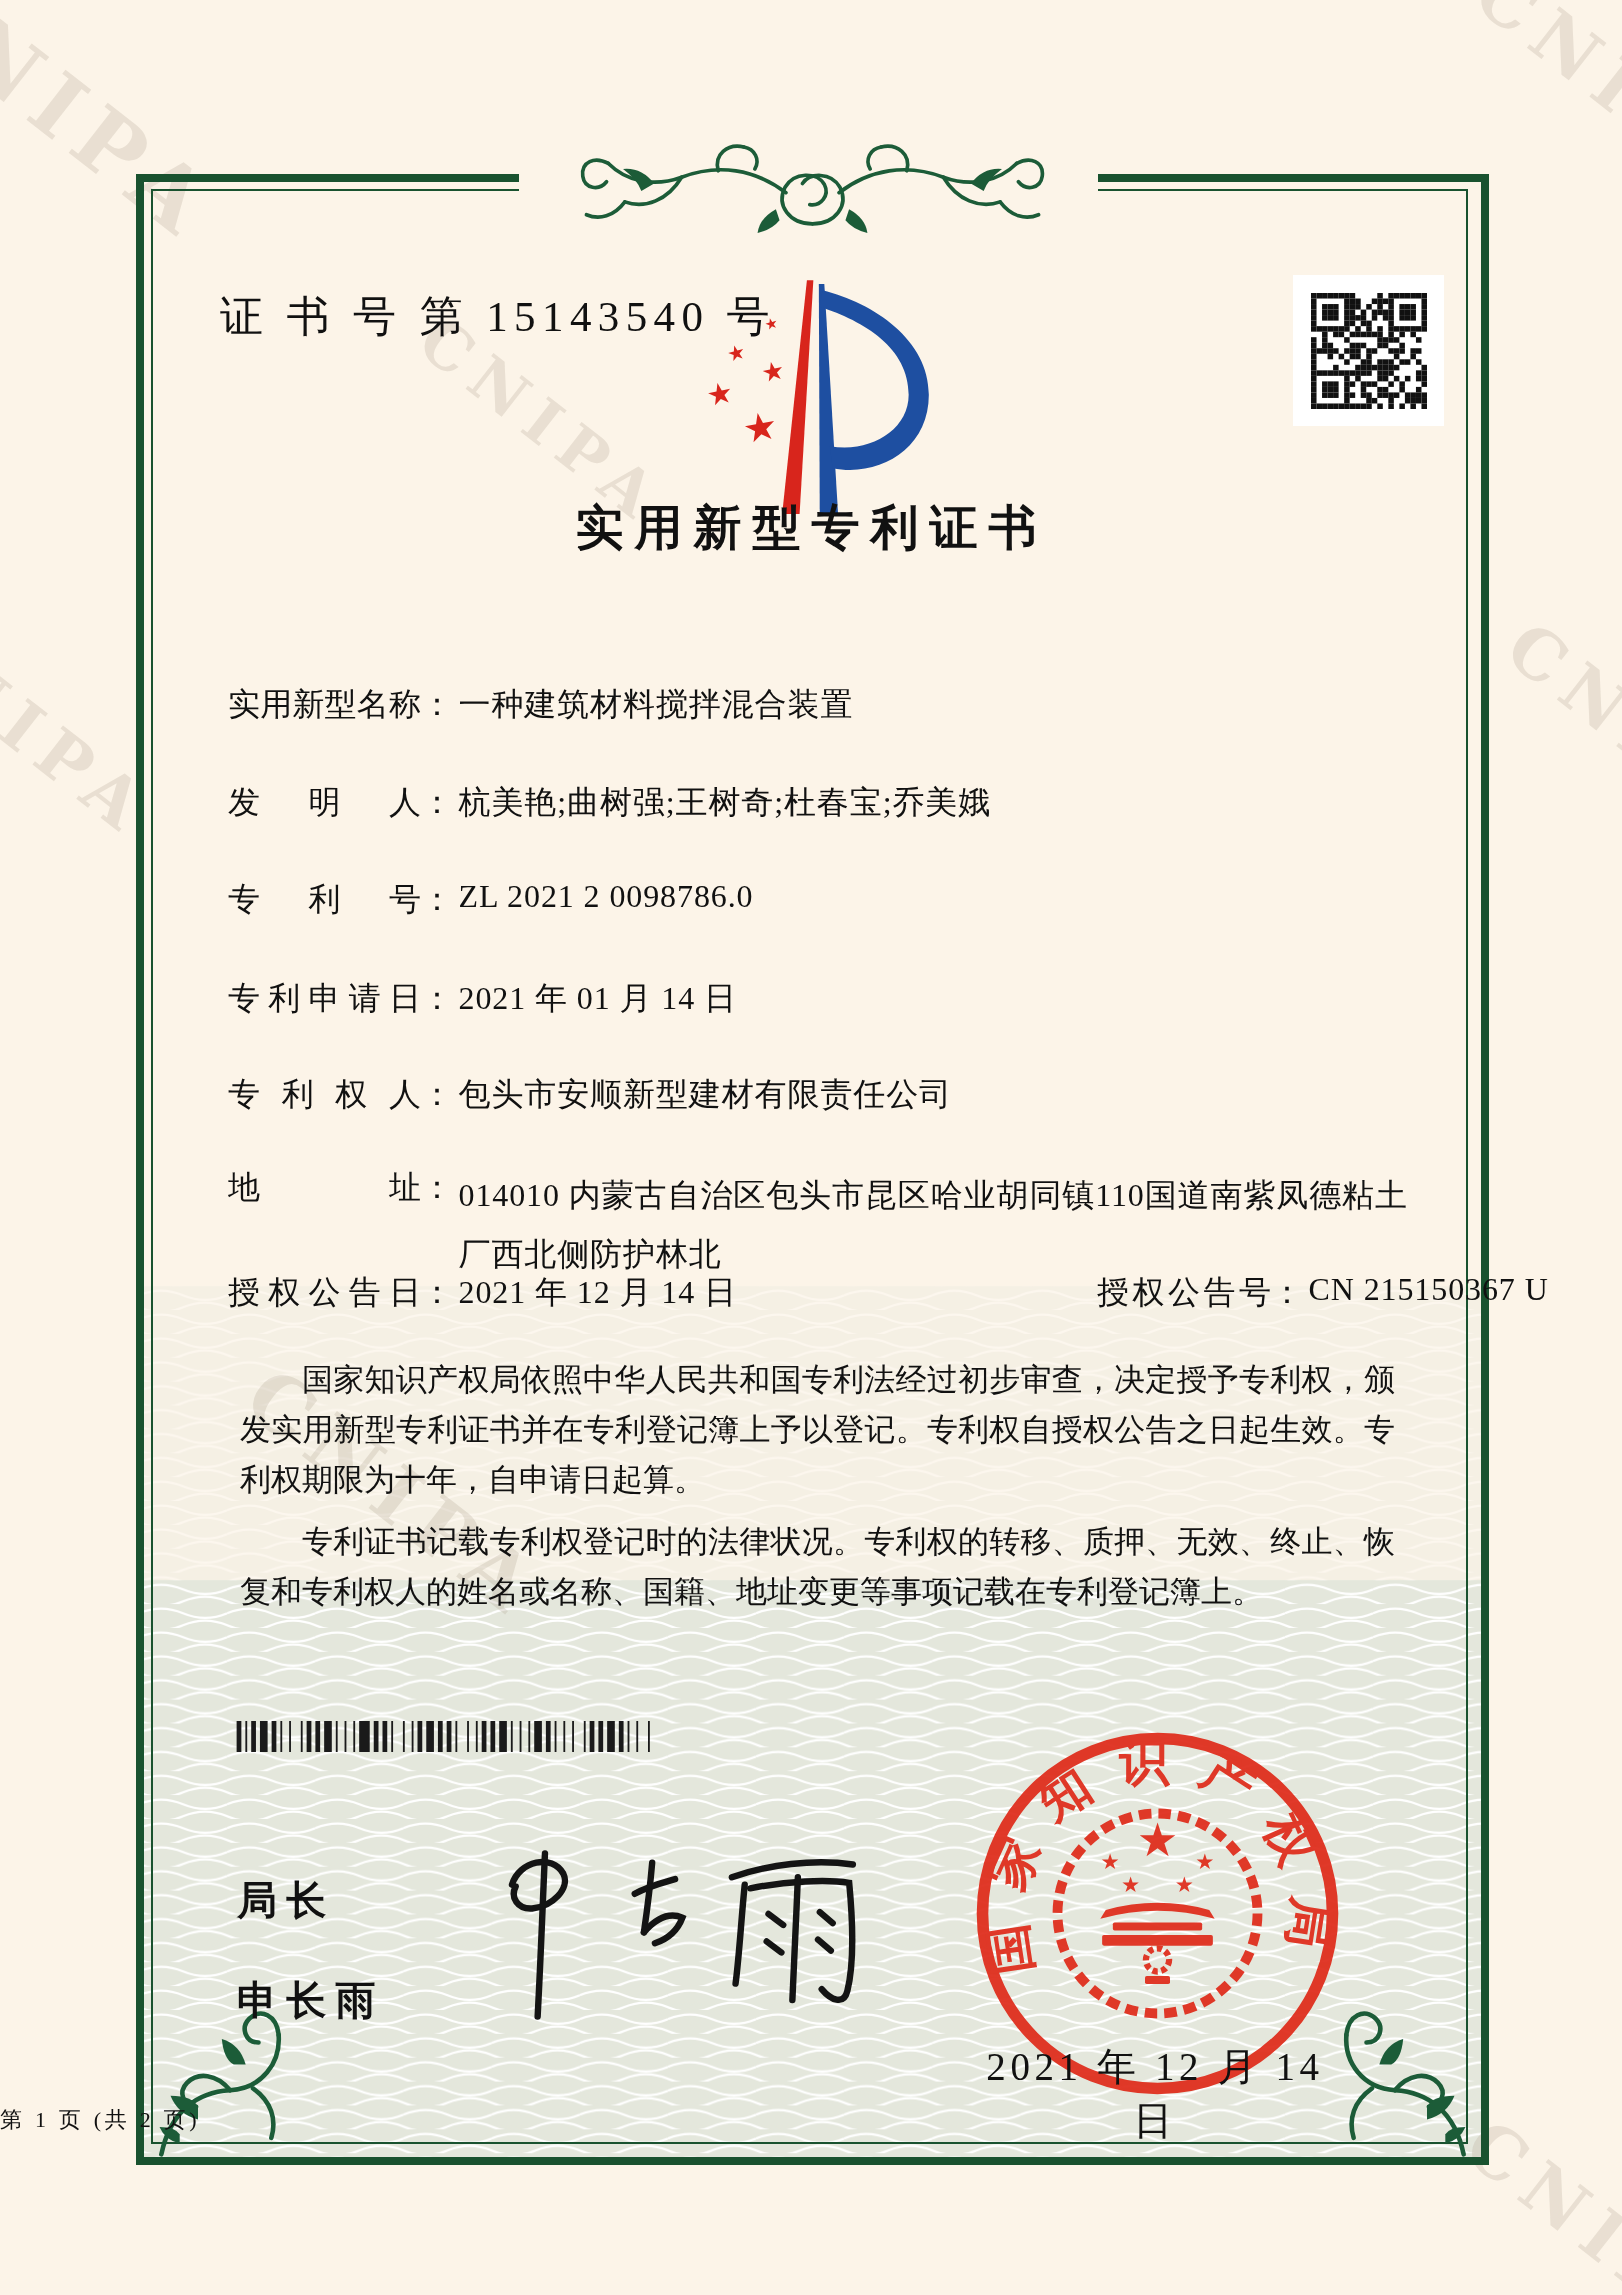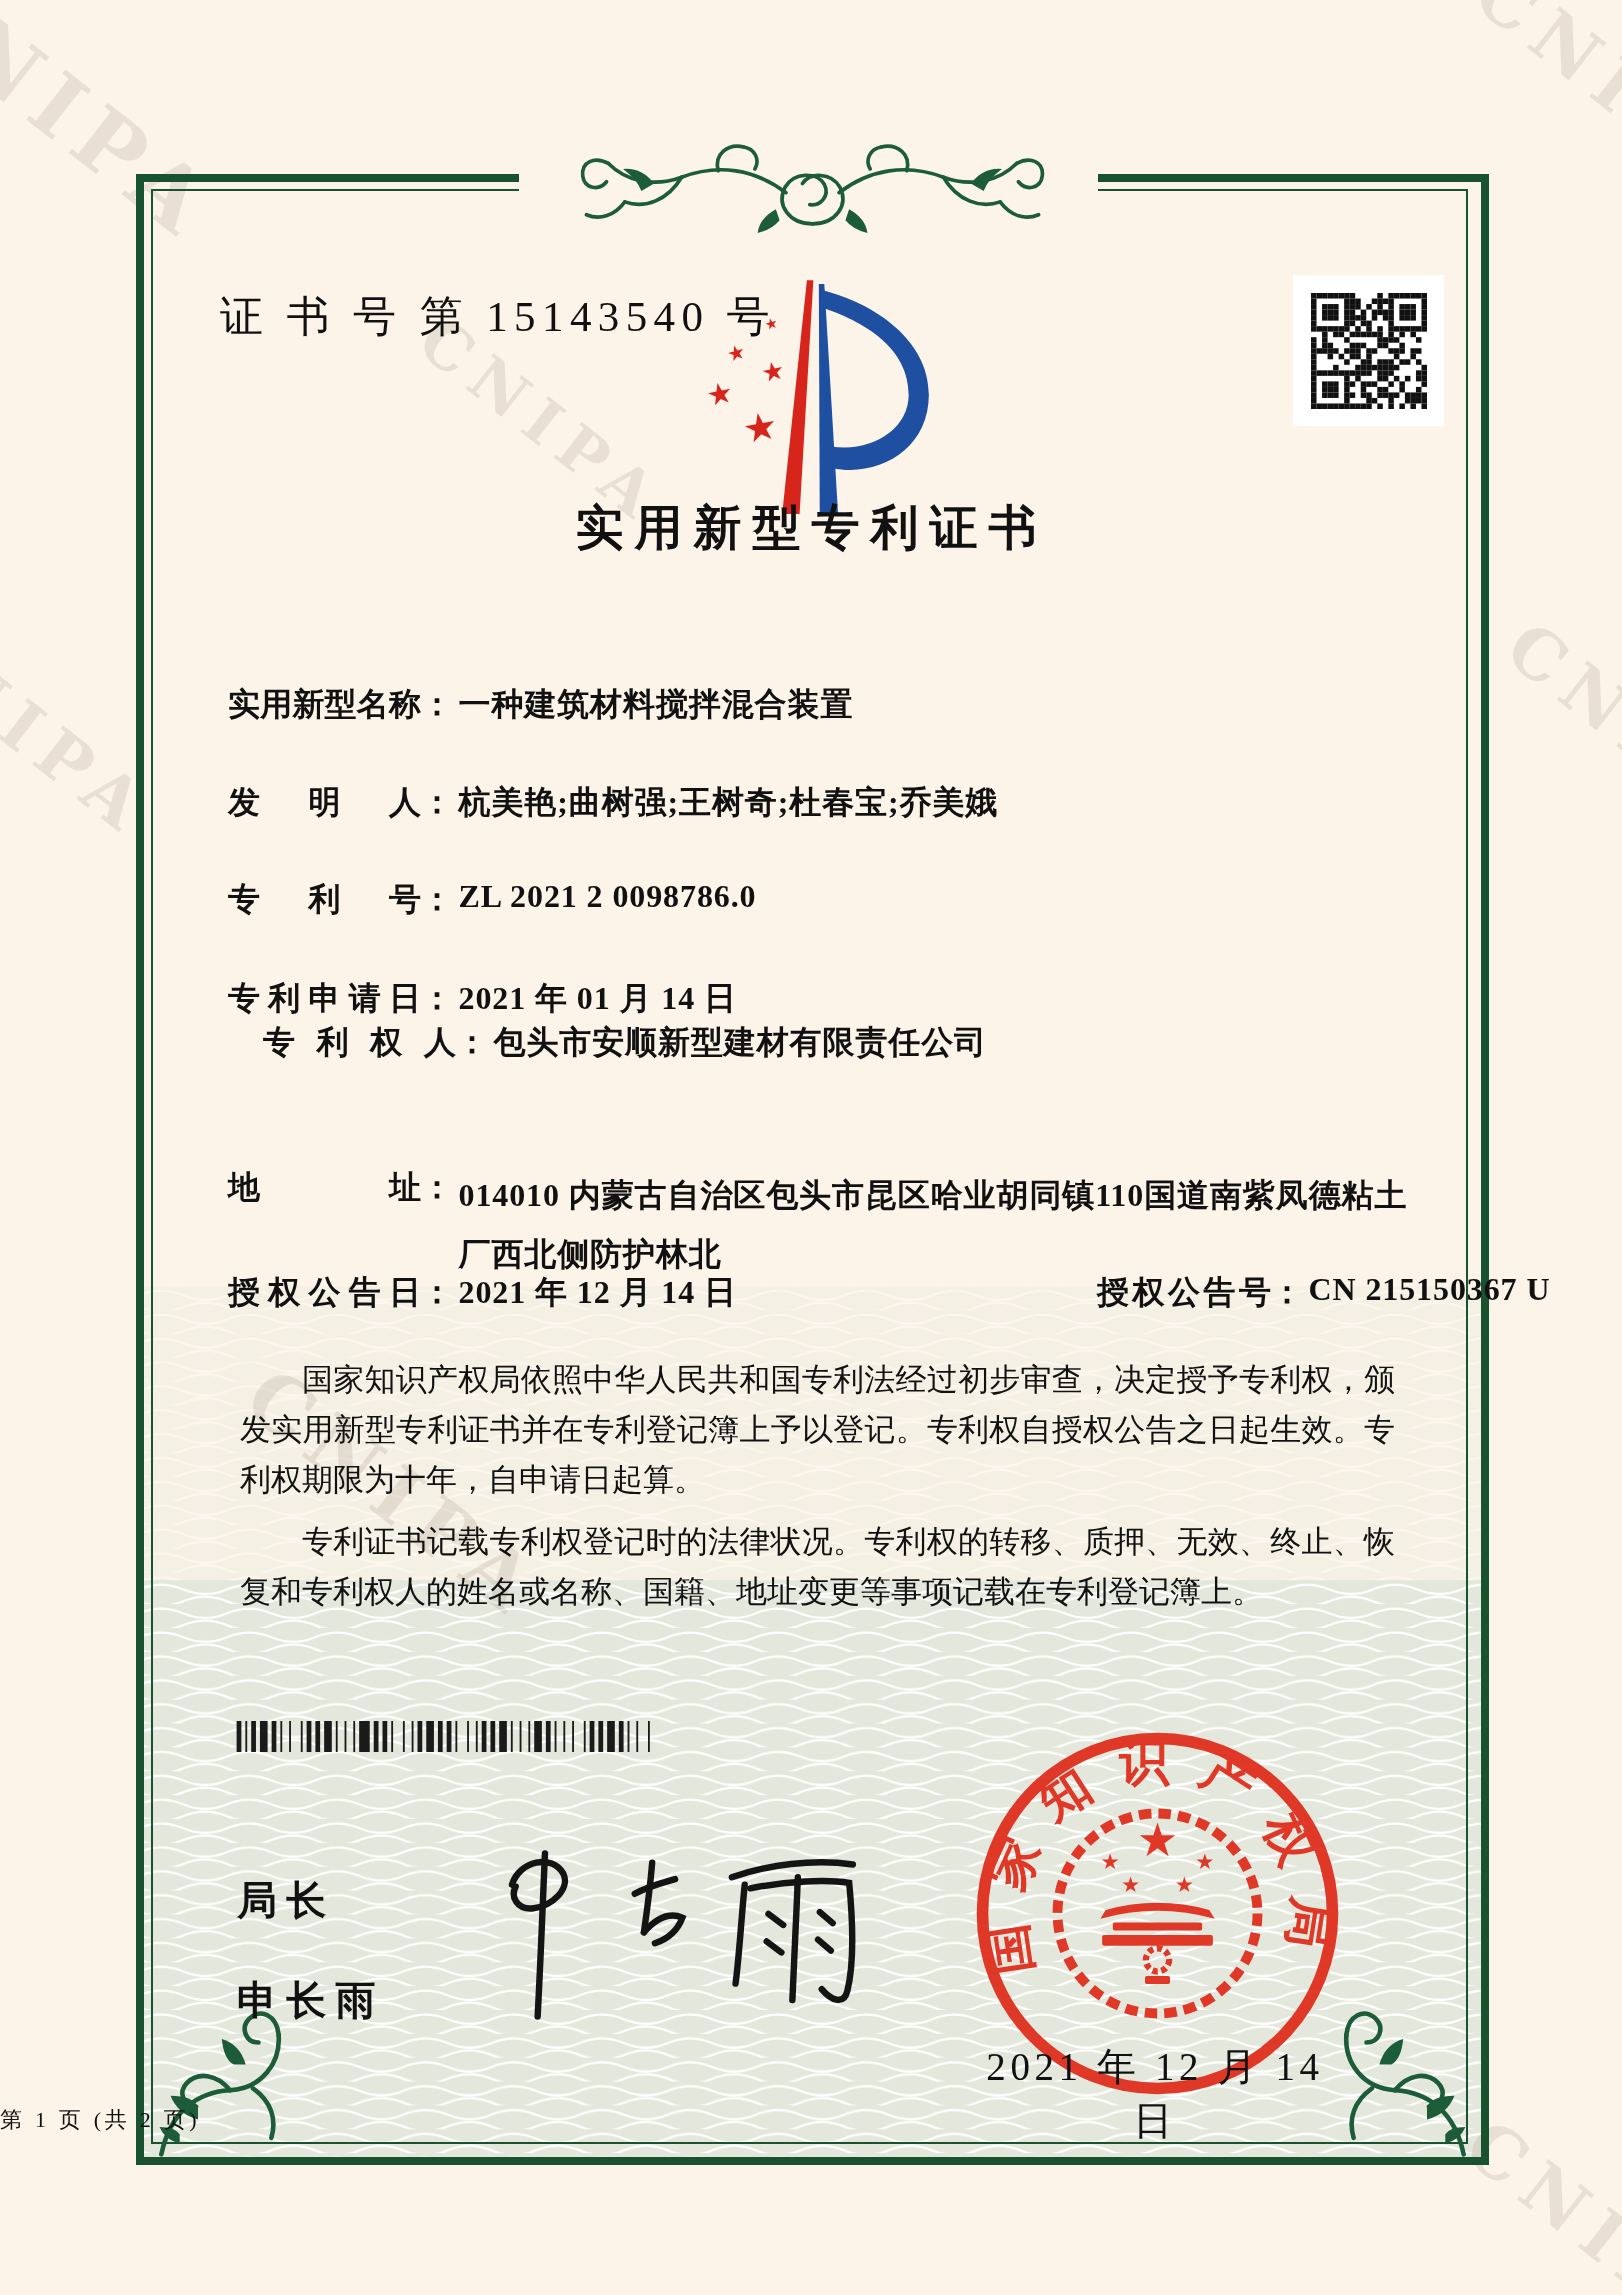--- a/index.html
+++ b/index.html
@@ -15,21 +15,21 @@
   .frame-inner{position:absolute;left:151px;top:189px;width:1313px;height:1951px;
       border:2.8px solid var(--green,#19522f);z-index:3;}
   .ornament-gap{position:absolute;left:519px;top:163px;width:579px;height:79px;background:#fcf4e8;z-index:4;}
   .svg-abs{position:absolute;z-index:5;}
   
   .waves{position:absolute;left:139px;width:1348px;z-index:1;}
   
   .certno{position:absolute;left:220px;top:288px;font-size:43px;letter-spacing:6.4px;z-index:5;}
   .title{position:absolute;left:0;top:496px;width:1623px;text-align:center;font-size:48px;
          font-weight:bold;letter-spacing:11px;z-index:5;}
-  .row{position:absolute;left:228px;display:flex;font-size:32px;z-index:5;align-items:flex-start;font-weight:bold;}
+  .row{position:absolute;left:228px;display:flex;font-size:32px;z-index:5;align-items:flex-start;}
   .row .lbl{display:inline-block;width:193px;text-align:justify;text-align-last:justify;}
   .row .colon{display:inline-block;margin:0 5.5px 0 0;}
   .row .val{display:inline-block;letter-spacing:0.9px;white-space:nowrap;}
   .row .val.wrap{white-space:normal;width:969px;line-height:59px;}
   .grp2{position:absolute;left:869px;top:0;display:flex;font-size:32px;}
   .grp2 .lbl{width:174px;}
   .paras{position:absolute;left:228px;top:1343px;width:1179px;font-size:31px;line-height:50px;
          text-align:justify;z-index:5;}
   .paras p{margin:12px;text-indent:2em;}
   .signer{position:absolute;left:237px;font-size:40px;font-weight:bold;letter-spacing:9.2px;z-index:6;}
@@ -405,21 +405,21 @@
   <div class="row" style="top:878px;">
     <span class="lbl">专利号</span>
       <span class="colon">：</span>
     <span class="val">ZL 2021 2 0098786.0</span>
   </div>
   <div class="row" style="top:977px;">
     <span class="lbl">专利申请日</span>
       <span class="colon">：</span>
     <span class="val">2021 年 01 月 14 日</span>
   </div>
-  <div class="row" style="top:1021px;margin-left:35px;">
+  <div class="row" style="top:1073px;">
     <span class="lbl">专利权人</span>
       <span class="colon">：</span>
     <span class="val">包头市安顺新型建材有限责任公司</span>
   </div>
   <div class="row" style="top:1166px;">
     <span class="lbl">地址</span>
       <span class="colon">：</span>
     <span class="val wrap">014010 内蒙古自治区包头市昆区哈业胡同镇110国道南紫凤德粘土厂西北侧防护林北</span>
   </div>
   <div class="row" style="top:1271px;width:1249px;">

